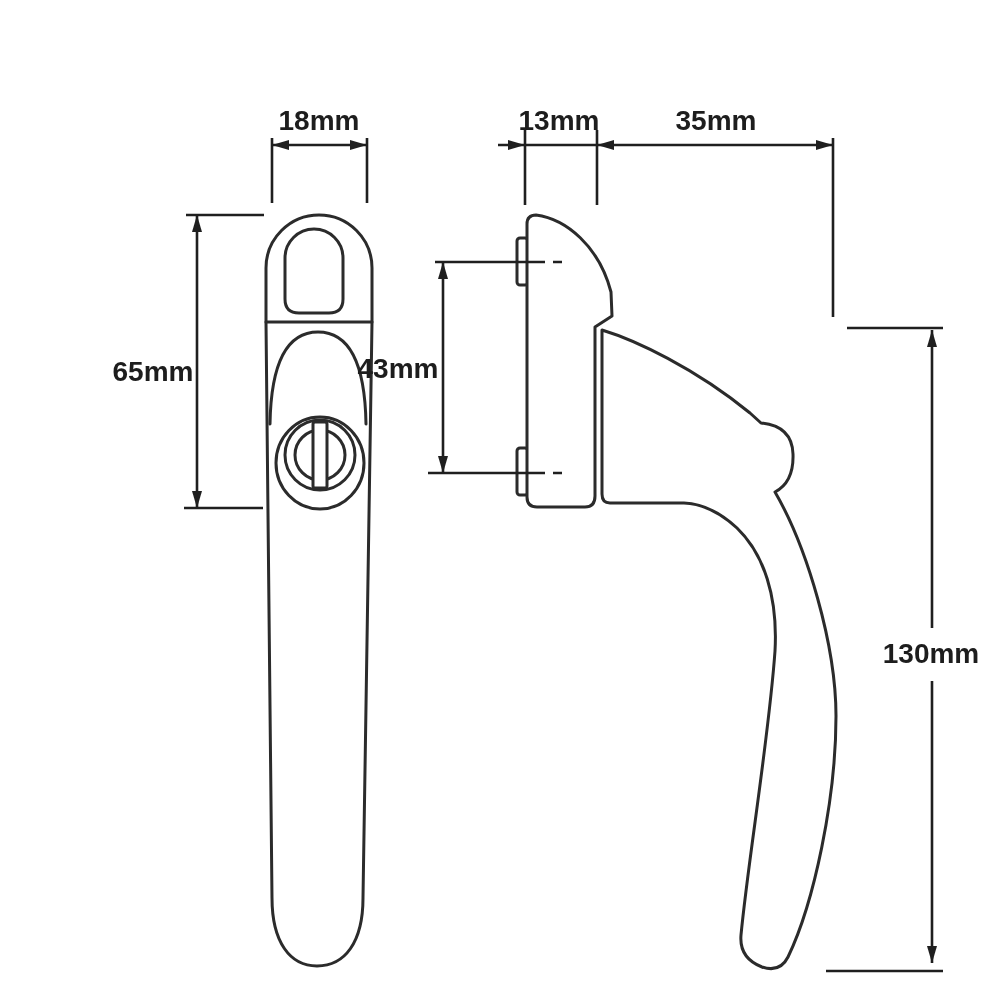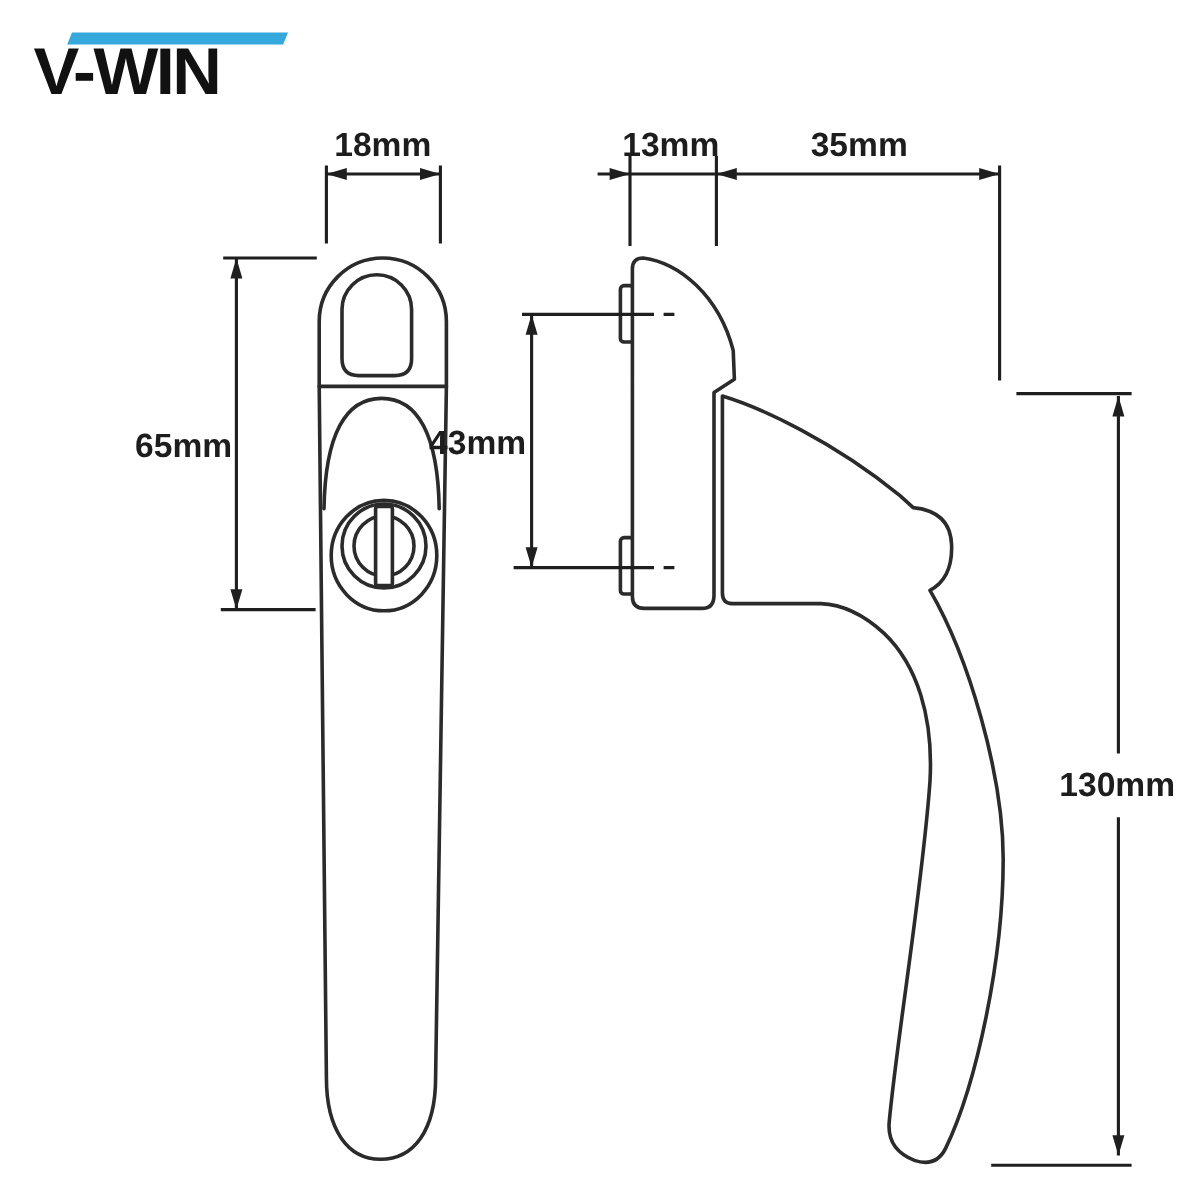--- a/index.html
+++ b/index.html
@@ -32,24 +32,20 @@
     font-family:"Liberation Sans", sans-serif;
     font-size:28px;font-weight:700;fill:#1d1d1d;
     text-anchor:middle;
   }
 </style>
 </head>
 <body>
 
 <div id="stage">
 
-  <div class="logo">
-    <div class="logo-bar" style="background: rgb(53, 168, 220);"></div>
-    <div class="logo-text" style="color: rgb(17, 17, 17);">V-WIN</div>
-  </div>
 
   <svg width="1000" height="1000" viewBox="0 0 1000 1000">
 
     <g>
 
       <path class="outline" d="M 266,322 L 266,268 A 53,53 0 0 1 372,268 L 372,322 L 363,898
                C 363,942 345,966 317,966 C 290,966 272,942 272,898 Z"></path>
 
       <path class="thin" d="M 266,322 L 372,322"></path>
 

